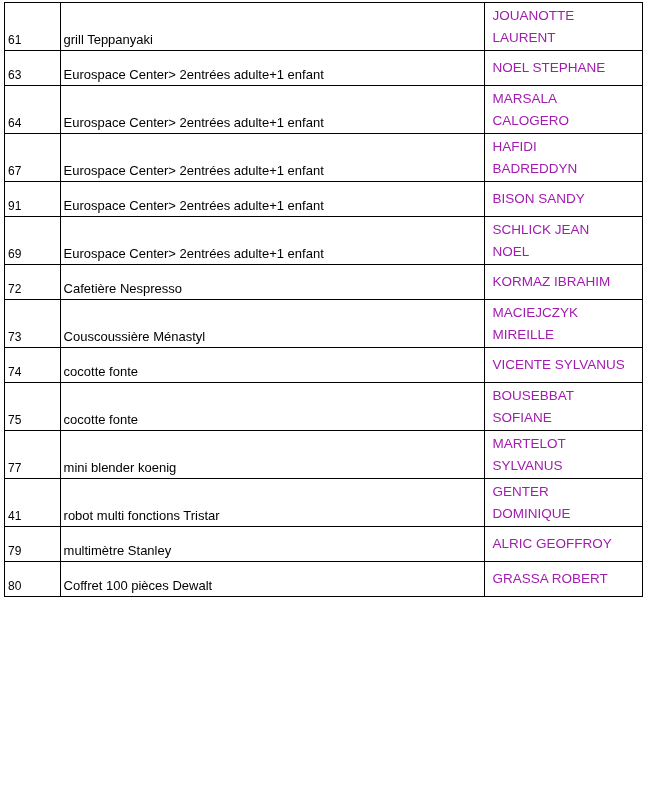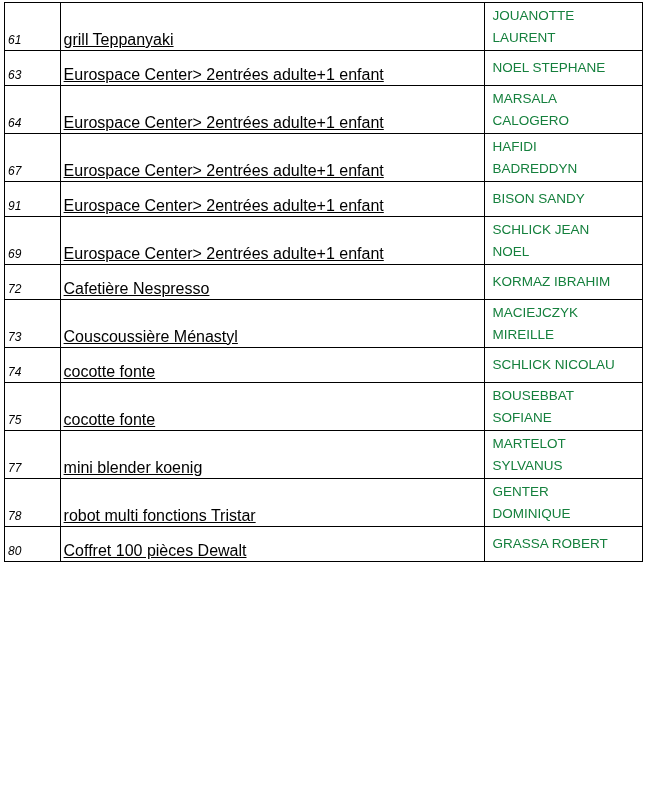--- a/index.html
+++ b/index.html
@@ -24,39 +24,37 @@
   }
   tr { height: 35px; }
   td.num {
     width: 54px;
     vertical-align: bottom;
     padding: 2px 2px 3px 3px;
     font-size: 12px;
     line-height: 14px;
     color: #000000;
     white-space: nowrap;
-    font-style: italic;
   }
   td.prize {
     width: 412px;
     vertical-align: bottom;
     padding: 2px 2px 3px 3px;
-    font-size: 16px;
+    font-size: 13px;
     line-height: 14px;
     color: #000000;
     white-space: nowrap;
-    text-decoration: underline;
   }
   td.winner {
     width: 154px;
     vertical-align: middle;
     padding: 2px 2px 2px 8px;
     font-size: 13.5px;
     line-height: 21.5px;
-    color: #15803d;
+    color: #a21caf;
     white-space: pre-line;
   }
 </style>
 </head>
 <body>
 
 <div class="sheet">
   <table>
     <tbody id="tbody">
         <tr>
@@ -100,39 +98,44 @@
   </tr>
         <tr>
     <td class="num">73</td>
     <td class="prize">Couscoussière Ménastyl</td>
     <td class="winner">MACIEJCZYK
 MIREILLE</td>
   </tr>
         <tr>
     <td class="num">74</td>
     <td class="prize">cocotte fonte</td>
-    <td class="winner">SCHLICK NICOLAU</td>
+    <td class="winner">VICENTE SYLVANUS</td>
   </tr>
         <tr>
     <td class="num">75</td>
     <td class="prize">cocotte fonte</td>
     <td class="winner">BOUSEBBAT
 SOFIANE</td>
   </tr>
         <tr>
     <td class="num">77</td>
     <td class="prize">mini blender koenig</td>
     <td class="winner">MARTELOT
 SYLVANUS</td>
   </tr>
         <tr>
-    <td class="num">78</td>
+    <td class="num">41</td>
     <td class="prize">robot multi fonctions Tristar</td>
     <td class="winner">GENTER
 DOMINIQUE</td>
+  </tr>
+        <tr>
+    <td class="num">79</td>
+    <td class="prize">multimètre Stanley</td>
+    <td class="winner">ALRIC GEOFFROY</td>
   </tr>
         <tr>
     <td class="num">80</td>
     <td class="prize">Coffret 100 pièces Dewalt</td>
     <td class="winner">GRASSA ROBERT</td>
   </tr>
       </tbody>
   </table>
 </div>
 

